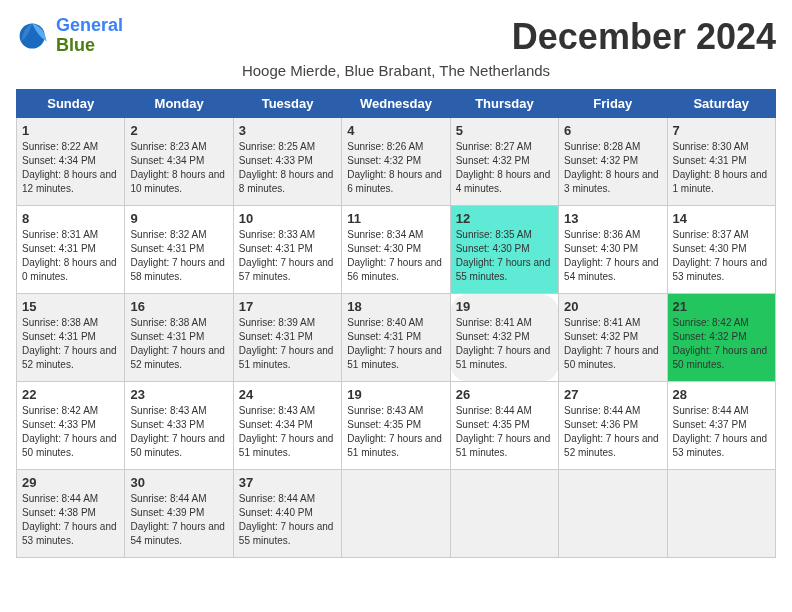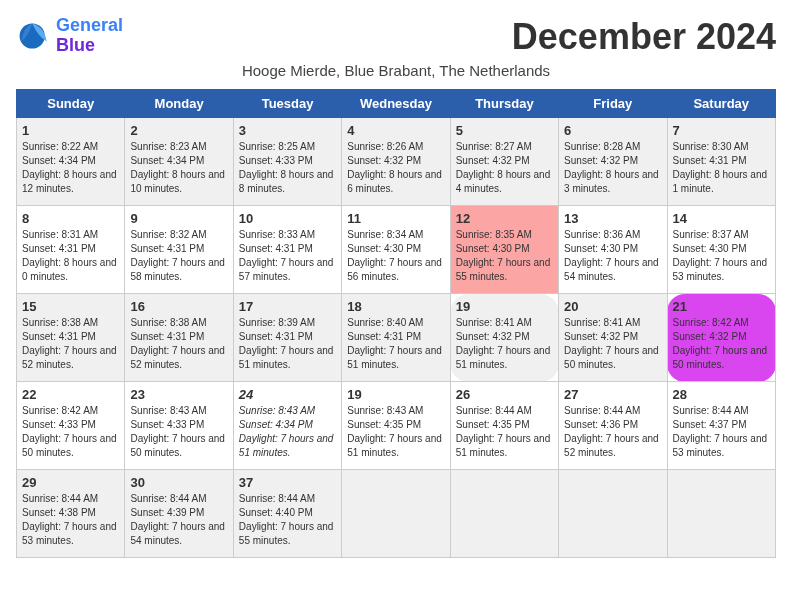--- a/index.html
+++ b/index.html
@@ -20,21 +20,21 @@
       display: flex;
       align-items: center;
       gap: 4px;
     }
     .logo-text {
       font-size: 18px;
       font-weight: bold;
       line-height: 1.1;
     }
     .logo-text .general { color: #3b82f6; }
-    .logo-text .blue { color: #6d28d9; }
+    .logo-text .blue { color: #4d7c0f; }
     .logo-icon {
       width: 36px;
       height: 36px;
     }
     .month-title {
       font-size: 36px;
       font-weight: bold;
       color: #333;
       text-align: right;
     }
@@ -204,21 +204,21 @@
           </div>
         </td>
         <td style="background: rgb(255, 255, 255);">
           <div class="day-num">11</div>
           <div class="day-info">
             Sunrise: 8:34 AM<br>
             Sunset: 4:30 PM<br>
             Daylight: 7 hours and 56 minutes.
           </div>
         </td>
-        <td style="background: #fca5a5;">
+        <td style="background: #5eead4;">
           <div class="day-num">12</div>
           <div class="day-info">
             Sunrise: 8:35 AM<br>
             Sunset: 4:30 PM<br>
             Daylight: 7 hours and 55 minutes.
           </div>
         </td>
         <td style="background: rgb(255, 255, 255);">
           <div class="day-num">13</div>
           <div class="day-info">
@@ -278,21 +278,21 @@
           </div>
         </td>
         <td style="background: rgb(240, 240, 240);">
           <div class="day-num">20</div>
           <div class="day-info">
             Sunrise: 8:41 AM<br>
             Sunset: 4:32 PM<br>
             Daylight: 7 hours and 50 minutes.
           </div>
         </td>
-        <td style="background: #d946ef; border-radius: 18px;">
+        <td style="background: #22c55e;">
           <div class="day-num">21</div>
           <div class="day-info">
             Sunrise: 8:42 AM<br>
             Sunset: 4:32 PM<br>
             Daylight: 7 hours and 50 minutes.
           </div>
         </td>
       </tr>
       <tr>
         <td style="background: rgb(255, 255, 255);">
@@ -304,21 +304,21 @@
           </div>
         </td>
         <td style="background: rgb(255, 255, 255);">
           <div class="day-num">23</div>
           <div class="day-info">
             Sunrise: 8:43 AM<br>
             Sunset: 4:33 PM<br>
             Daylight: 7 hours and 50 minutes.
           </div>
         </td>
-        <td style="background: rgb(255, 255, 255); font-style: italic;">
+        <td style="background: rgb(255, 255, 255);">
           <div class="day-num">24</div>
           <div class="day-info">
             Sunrise: 8:43 AM<br>
             Sunset: 4:34 PM<br>
             Daylight: 7 hours and 51 minutes.
           </div>
         </td>
         <td style="background: rgb(255, 255, 255);">
           <div class="day-num">19</div>
           <div class="day-info">

